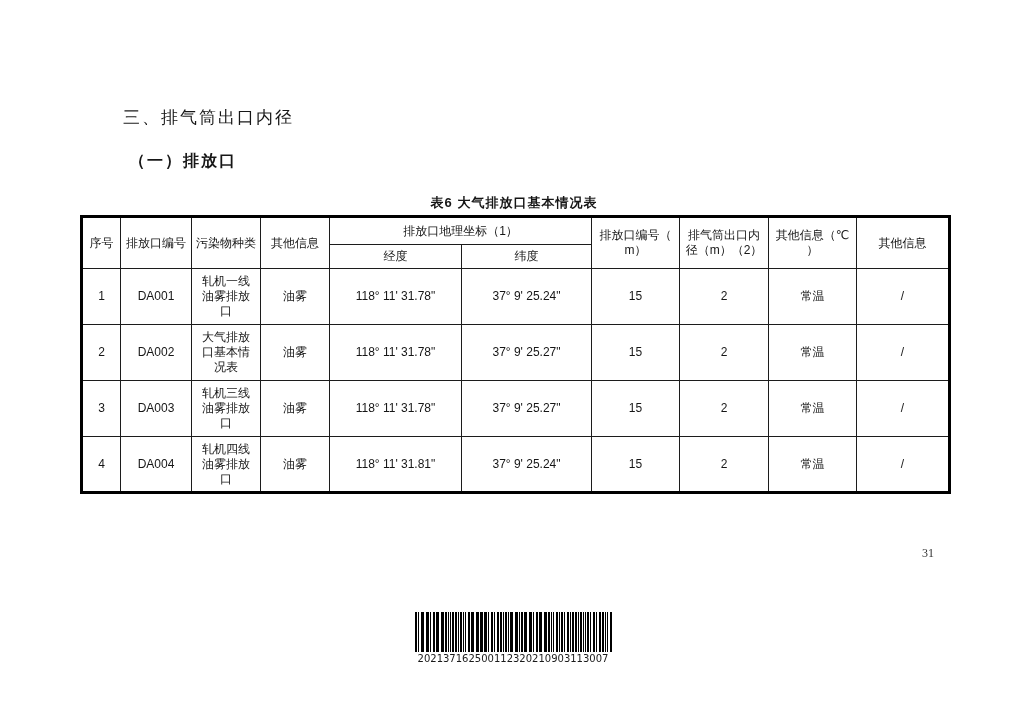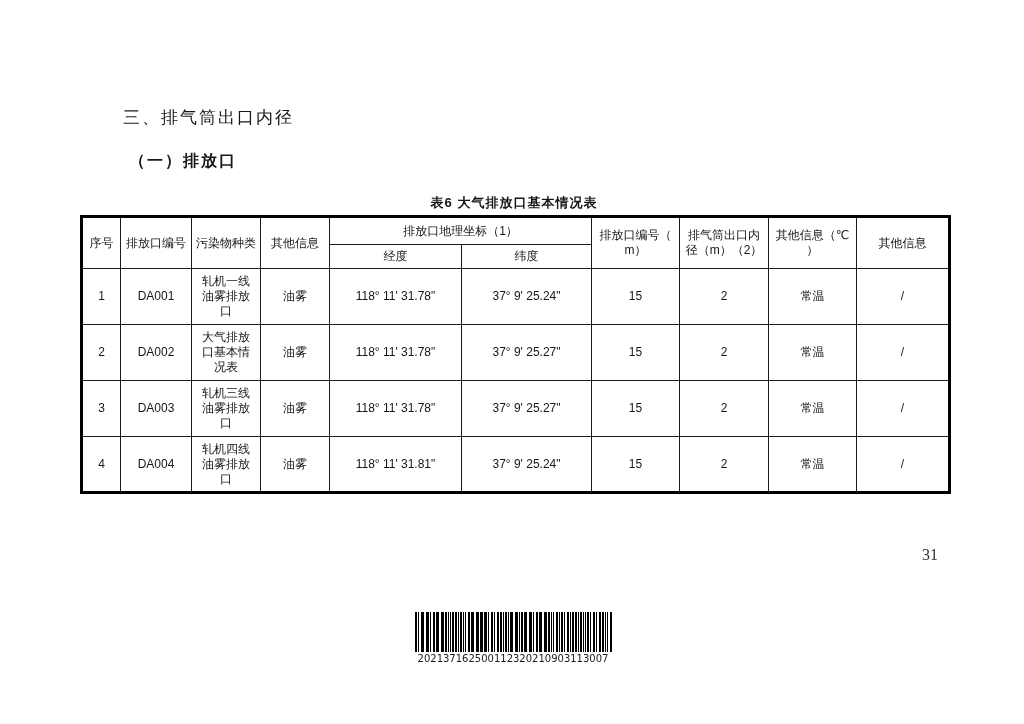--- a/index.html
+++ b/index.html
@@ -31,21 +31,21 @@
     padding:0 2px;
   }
   tr.hr1 { height:28px; }
   tr.hr2 { height:24px; }
   tr.dr  { height:56px; }
   th.wrapcell { line-break:anywhere; word-break:break-all; padding:0 3px; }
   td.namecell { word-break:break-all; padding:0 7px; }
 
   .page-number {
     position:absolute; left:922px; top:546px;
-    font-size:16px; font-family:"Liberation Serif","DejaVu Serif",serif; color:#333;
+    font-size:12px; font-family:"Liberation Serif","DejaVu Serif",serif; color:#333;
   }
 
   .barcode {
     position:absolute; left:411px; top:598px; width:204px; text-align:center;
   }
   .barcode-bars {
     height:40px; font-size:0; white-space:nowrap; display:inline-block;
   }
   .barcode-bars i { display:inline-block; height:40px; vertical-align:top; }
   .barcode-bars i.b { background:#000; }

